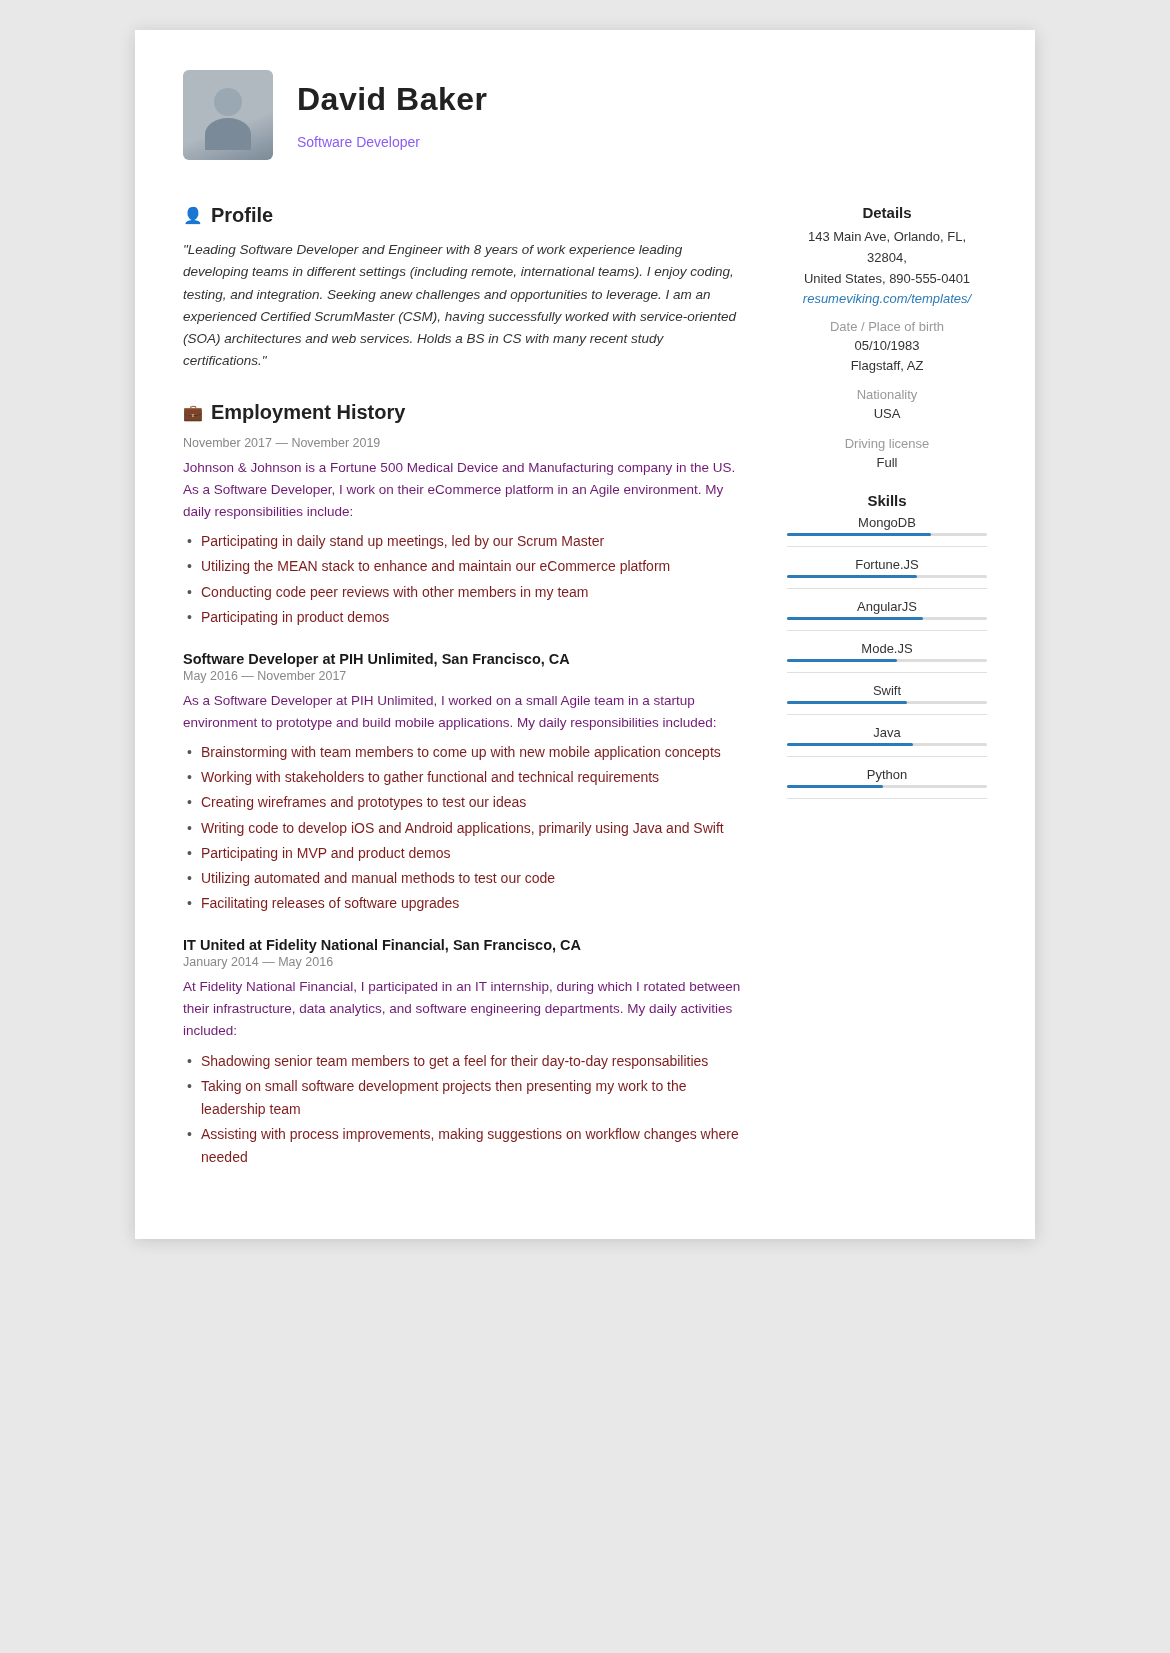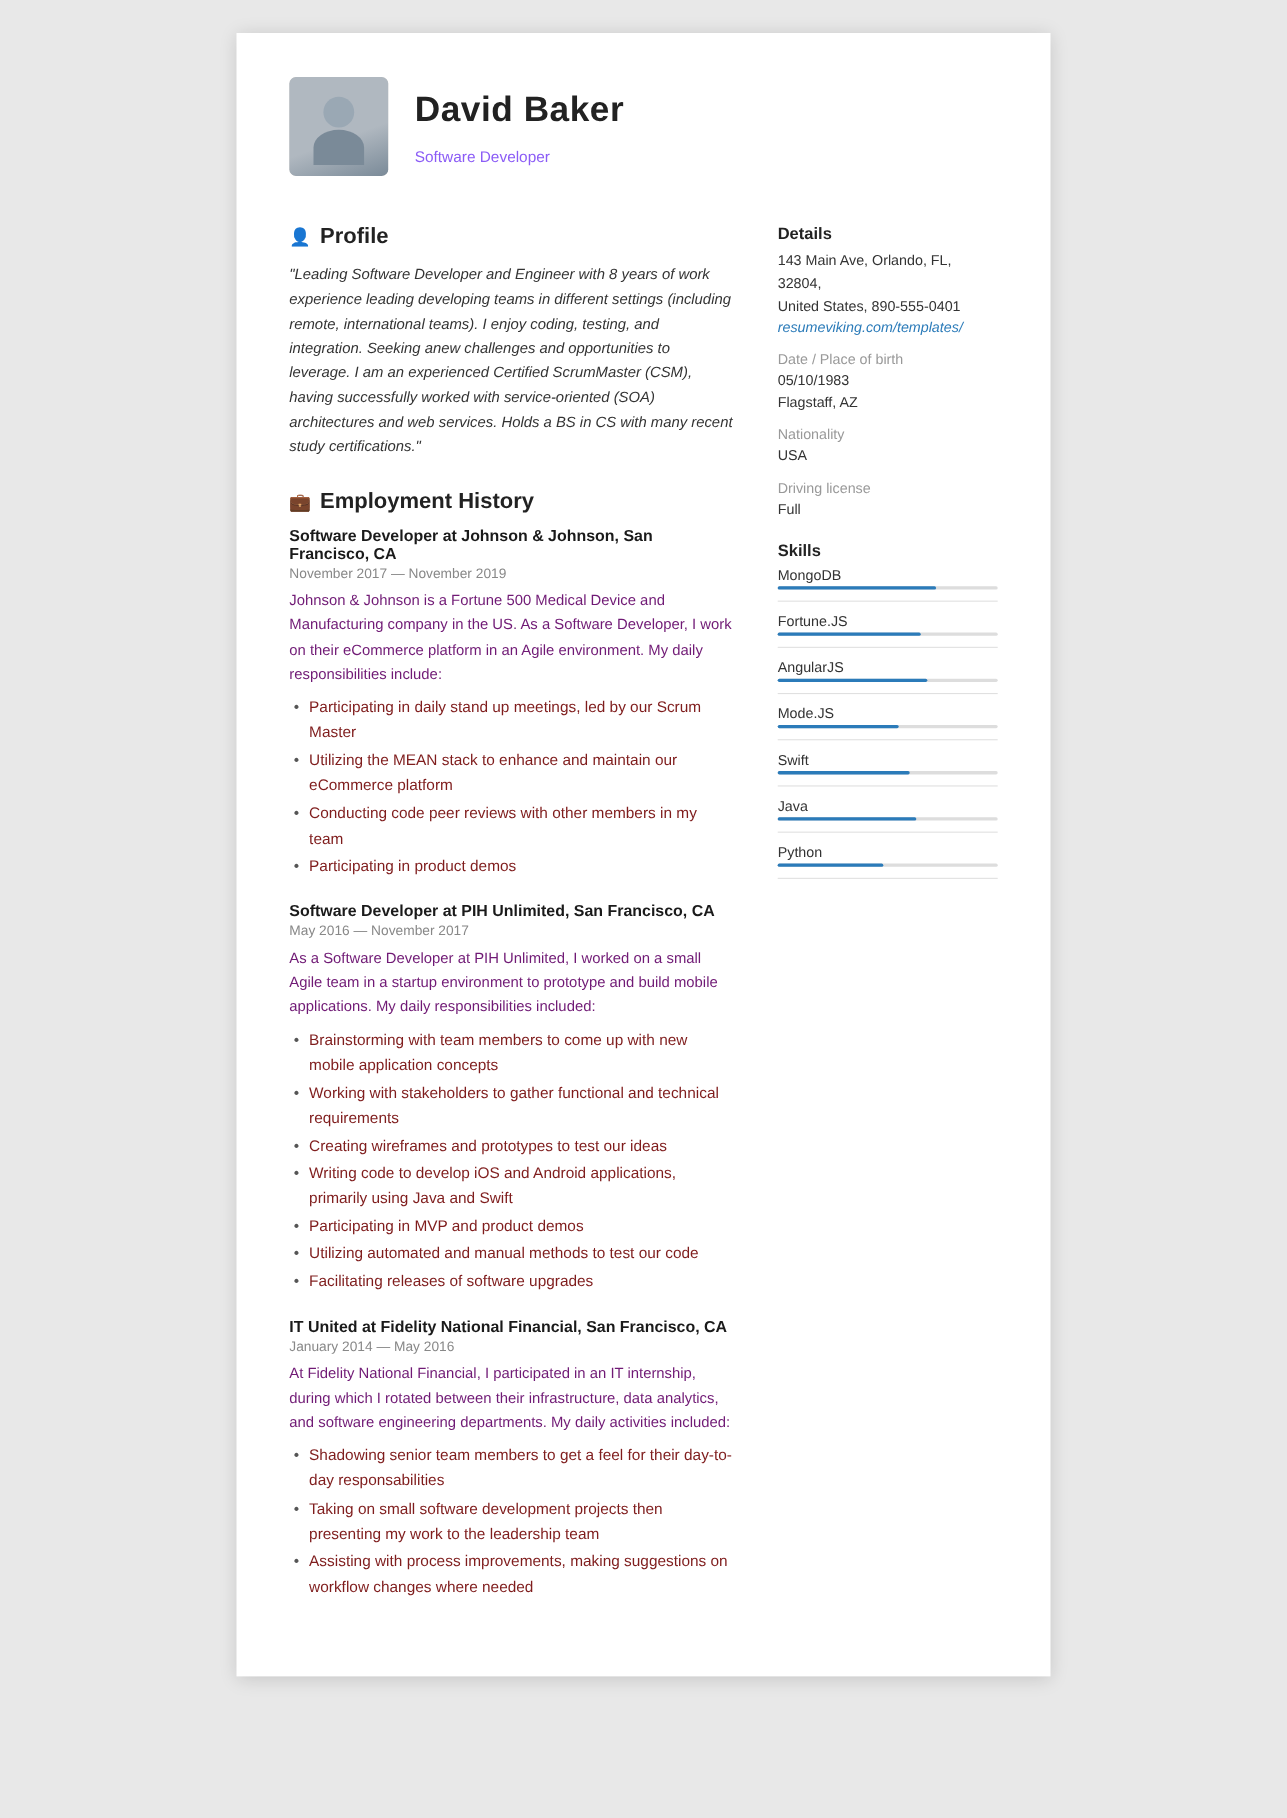--- a/index.html
+++ b/index.html
@@ -6,21 +6,21 @@
     body {
       font-family: Arial, Helvetica, sans-serif;
       background: #e8e8e8;
       display: flex;
       justify-content: center;
       align-items: flex-start;
       padding: 30px 0;
       min-height: 1653px;
     }
     .resume-page {
-      width: 740px;
+      width: 900px;
       background: #fff;
       box-shadow: 0 2px 16px rgba(0,0,0,0.15);
       padding: 40px 48px 48px 48px;
       position: relative;
     }
     
     .header {
       display: flex;
       align-items: center;
       margin-bottom: 28px;
@@ -149,20 +149,21 @@
     }
     .job-bullets li::before {
       content: '•';
       position: absolute;
       left: 4px;
       color: #555;
     }
     
     .details-section {
       margin-bottom: 20px;
+      text-align: center;
     }
     .details-section-title {
       font-size: 15px;
       font-weight: 700;
       color: #222;
       margin-bottom: 6px;
     }
     .details-text {
       font-size: 13px;
       color: #333;
@@ -235,21 +236,20 @@
         <span>Profile</span>
       </div>
       <p class="profile-text">"Leading Software Developer and Engineer with 8 years of work experience leading developing teams in different settings (including remote, international teams). I enjoy coding, testing, and integration. Seeking anew challenges and opportunities to leverage. I am an experienced Certified ScrumMaster (CSM), having successfully worked with service-oriented (SOA) architectures and web services. Holds a BS in CS with many recent study certifications."</p>
 
       <div class="section-title">
         <span class="section-icon">💼</span>
         <span>Employment History</span>
       </div>
 
       <div class="job">
-        <div class="job-title">Software Developer at  Johnson &amp; Johnson, San Francisco, CA</div>
         <div class="job-dates">November 2017 — November 2019</div>
         <div class="job-desc">Johnson &amp; Johnson is a Fortune 500 Medical Device and Manufacturing company in the US. As a Software Developer, I work on their eCommerce platform in an Agile environment. My daily responsibilities include:</div>
         <ul class="job-bullets">
           <li>Participating in daily stand up meetings, led by our Scrum Master</li>
           <li>Utilizing the MEAN stack to enhance and maintain our eCommerce platform</li>
           <li>Conducting code peer reviews with other members in my team</li>
           <li>Participating in product demos</li>
         </ul>
       </div>
 

